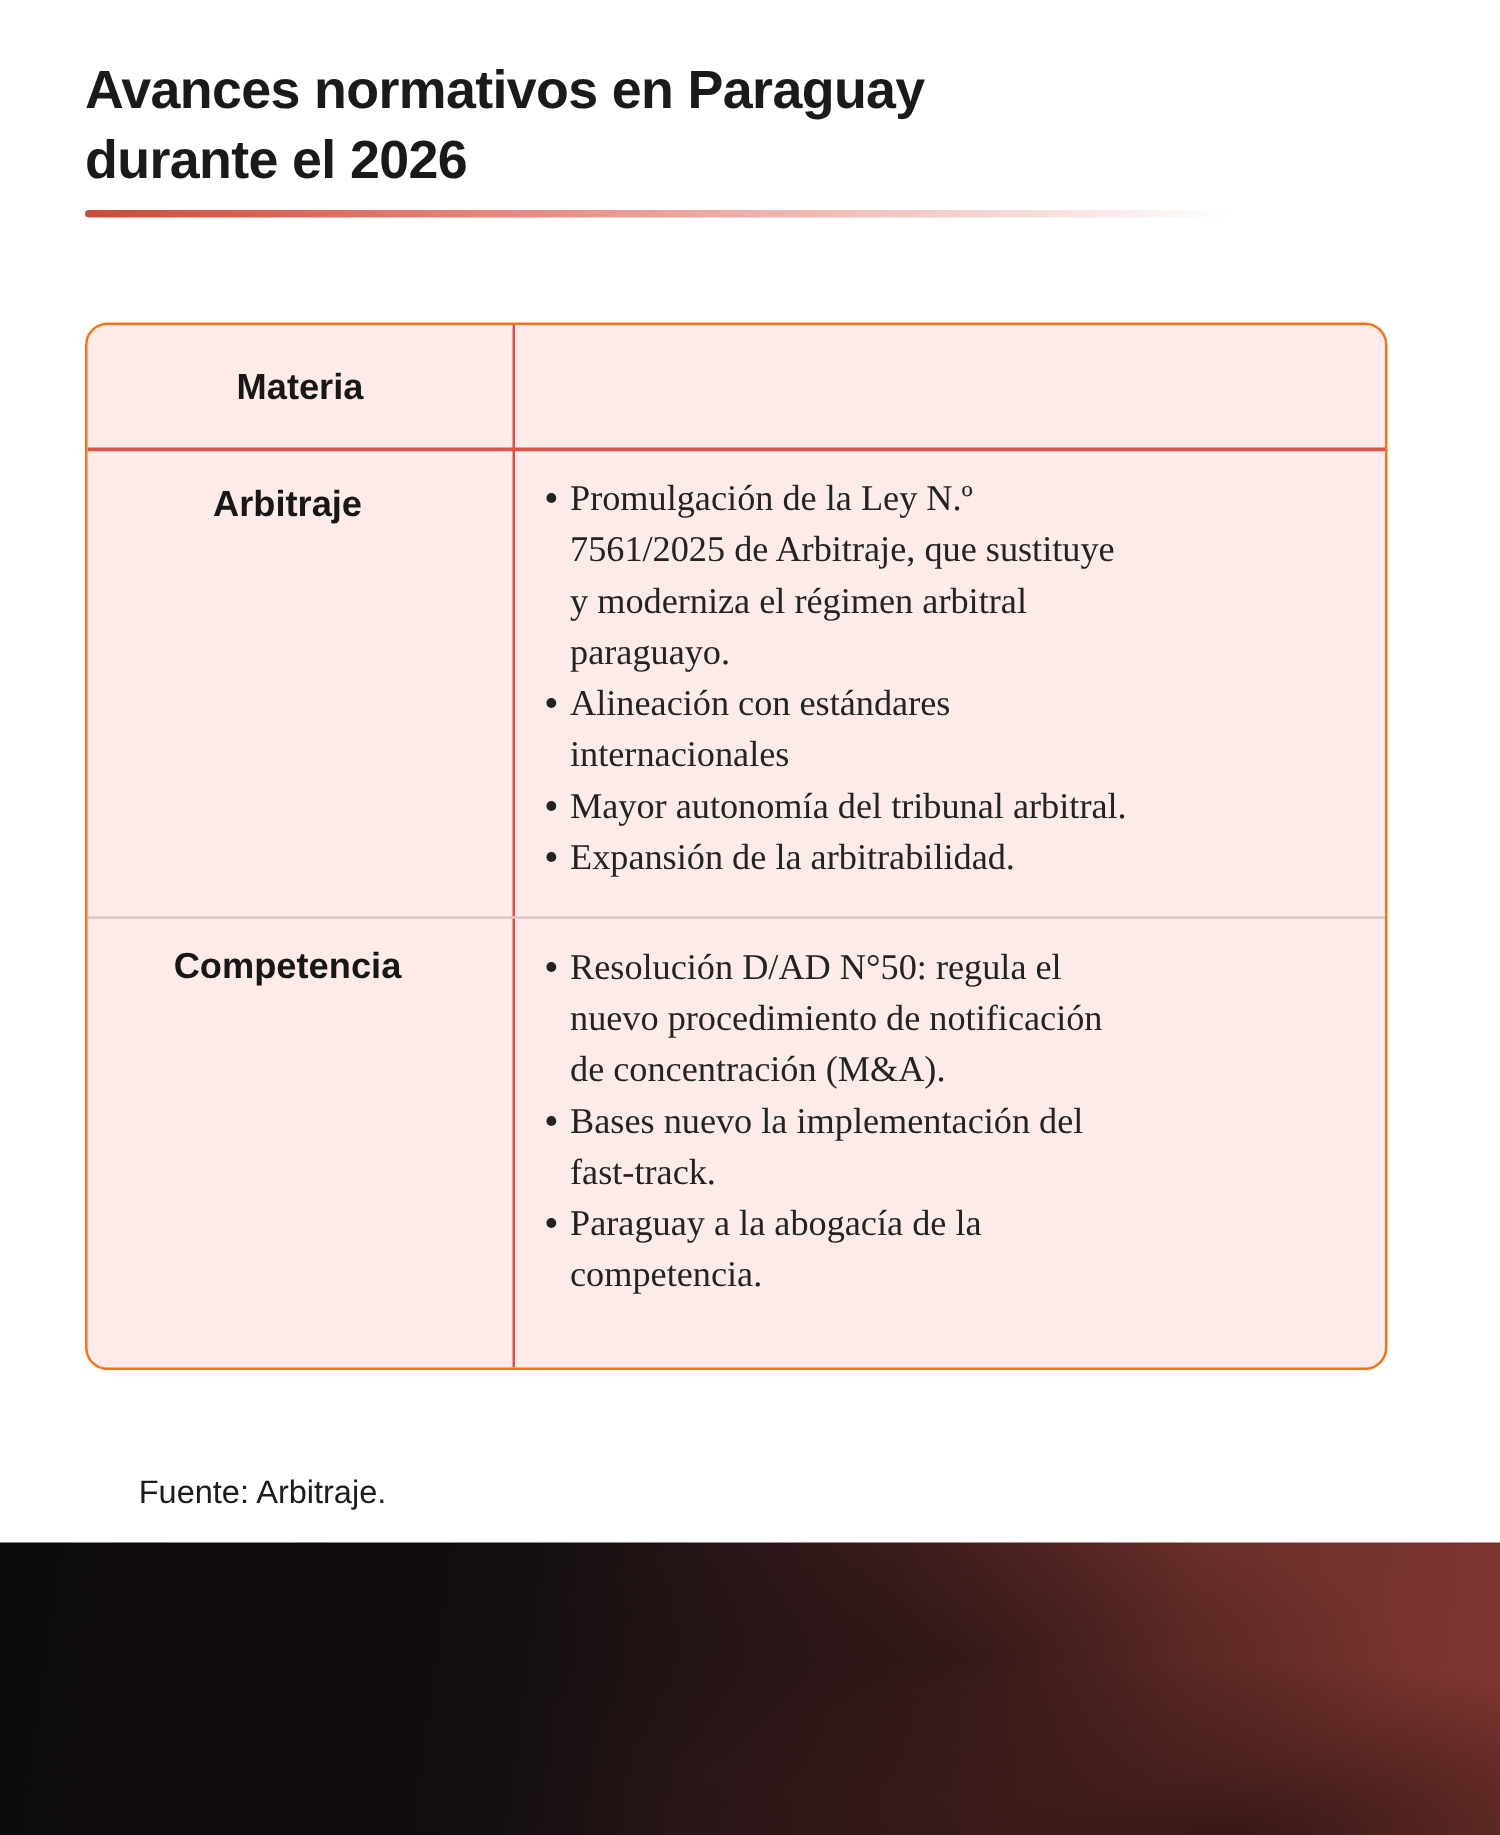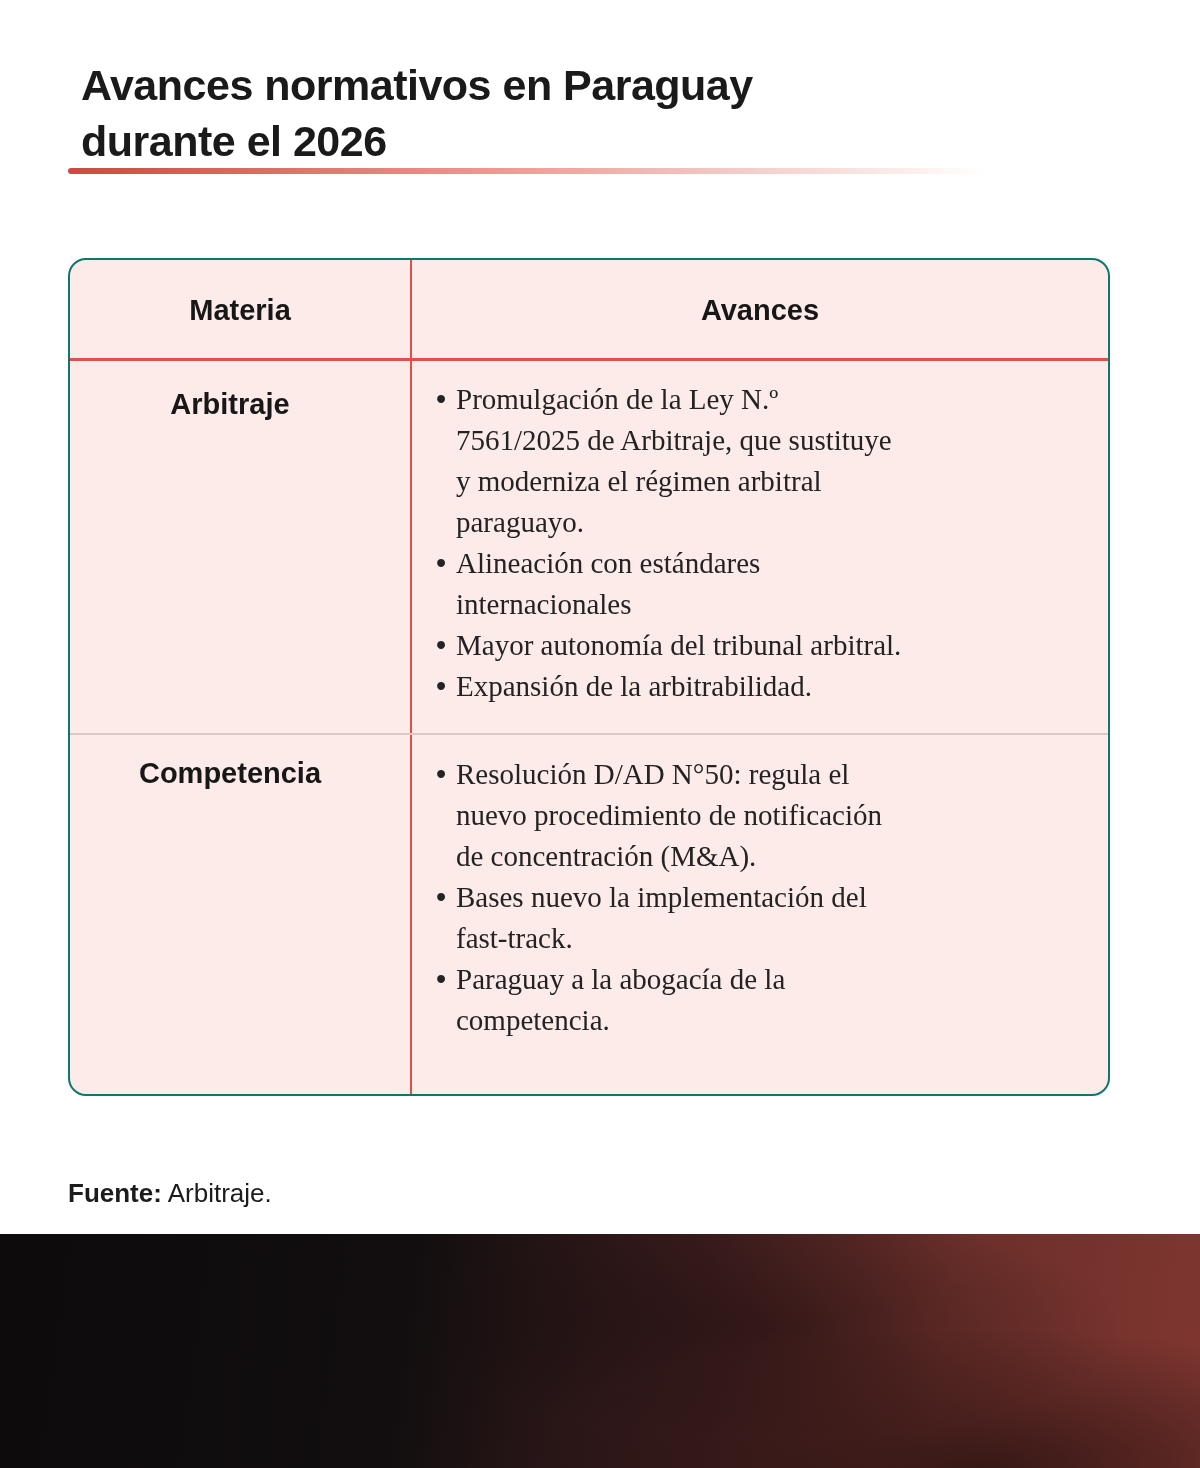--- a/index.html
+++ b/index.html
@@ -8,40 +8,40 @@
     background: #ffffff;
     font-family: "Liberation Sans", sans-serif;
     position: relative;
     overflow: hidden;
   }
   .page { position: absolute; inset: 0; }
 
   
   .page-title {
     position: absolute; left: 68px; top: 44px;
-    margin: 13px;
+    margin: 0;
     font-size: 43px; font-weight: 800; line-height: 56px;
     color: #1a1a1a; letter-spacing: -0.5px;
   }
   .page-title span { display: block; }
   .title-rule {
     position: absolute; left: 68px; top: 168px;
     width: 1078px; height: 6px; border-radius: 3px;
     background: linear-gradient(to right,
       #cb4a3f 0%, #d96055 12%, #e68a81 32%, #efb5af 52%,
       #f7dcd9 70%, rgba(255,255,255,0.4) 85%, rgba(255,255,255,0) 97%);
   }
 
   
   .adv-table {
     position: absolute; left: 68px; top: 258px;
     width: 1042px; height: 838px;
     box-sizing: border-box;
     background: #fcebe8;
-    border: 2px solid #0f766e;
+    border: 2px solid #f97316;
     border-radius: 18px;
     overflow: hidden;
   }
   .v-divider {
     position: absolute; left: 340px; top: 0; bottom: 0;
     width: 2px; background: #dc5247;
   }
   .h-divider-header {
     position: absolute; left: 0; right: 0; top: 98px;
     height: 3px; background: #dc5247;
@@ -83,21 +83,21 @@
     font-size: 29px; line-height: 41px; color: #232323;
     white-space: pre-line;
     font-family: Liberation Serif, serif;
   }
 
   
   .source {
     position: absolute; left: 68px; top: 1178px;
     margin: 0; font-size: 26px; color: #1c1c1c;
   }
-  .source .lbl { font-weight: 700; }
+  .source .lbl { font-weight: 400; margin-left: 43px; }
 
   
   .footer {
     position: absolute; left: 0; top: 1234px;
     width: 1200px; height: 234px;
     background:
       radial-gradient(38% 60% at 82% 100%, rgba(8,4,5,0.55) 0%, rgba(8,4,5,0) 100%),
       radial-gradient(30% 48% at 64% 40%, rgba(12,7,8,0.35) 0%, rgba(12,7,8,0) 100%),
       linear-gradient(98deg, #0e0b0c 0%, #120e0f 34%, #3c1c1d 58%, #6b2f2a 78%, #803630 100%);
   }
@@ -112,21 +112,20 @@
     <span>durante el 2026</span>
   </h1>
   <div class="title-rule"></div>
 
   <div class="adv-table">
     <div class="v-divider"></div>
     <div class="h-divider-header"></div>
     <div class="h-divider-row"></div>
 
     <div class="cell-header materia">Materia</div>
-    <div class="cell-header avances">Avances</div>
 
     <div class="row-label r1">Arbitraje</div>
     <div class="bullets r1">
       <div class="bullet-item">
         <span class="bullet-dot">•</span>
         <span class="bullet-text">Promulgación de la Ley N.º
 7561/2025 de Arbitraje, que sustituye
 y moderniza el régimen arbitral
 paraguayo.</span>
       </div>

